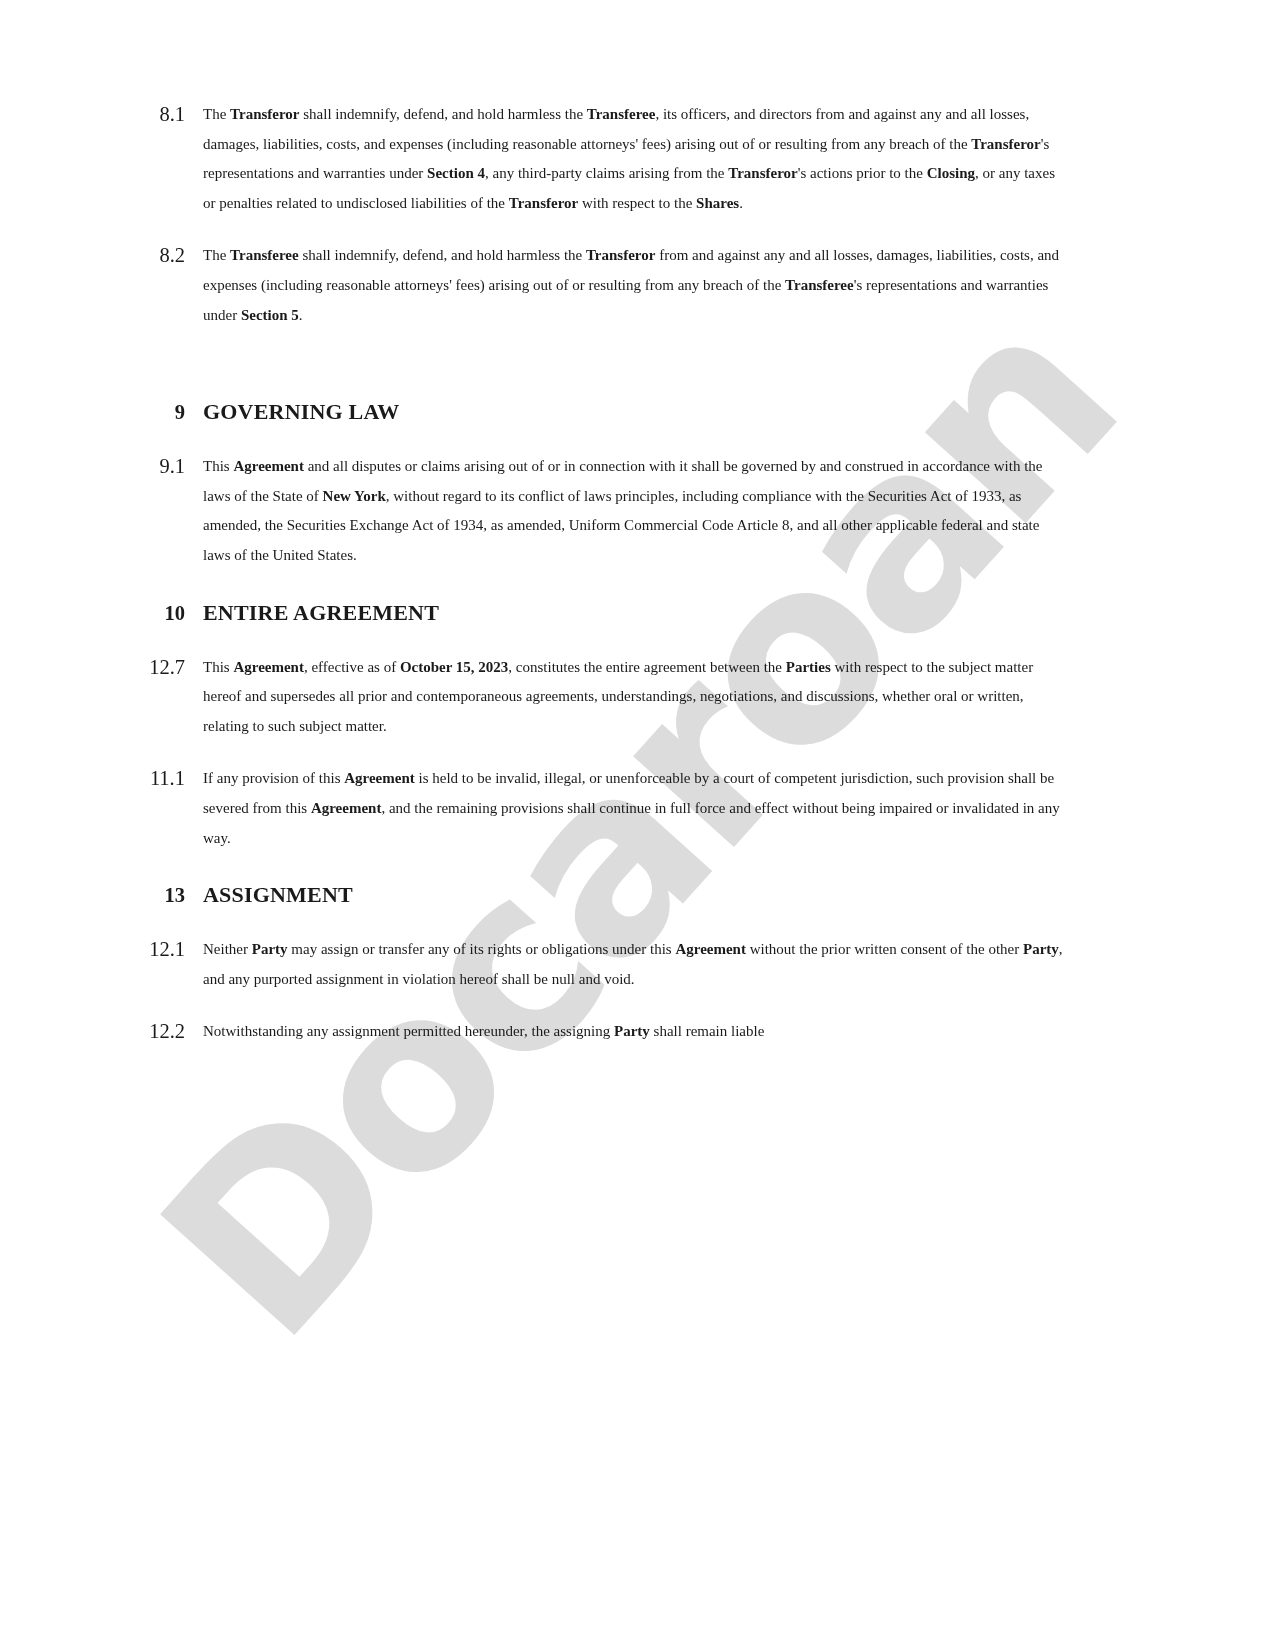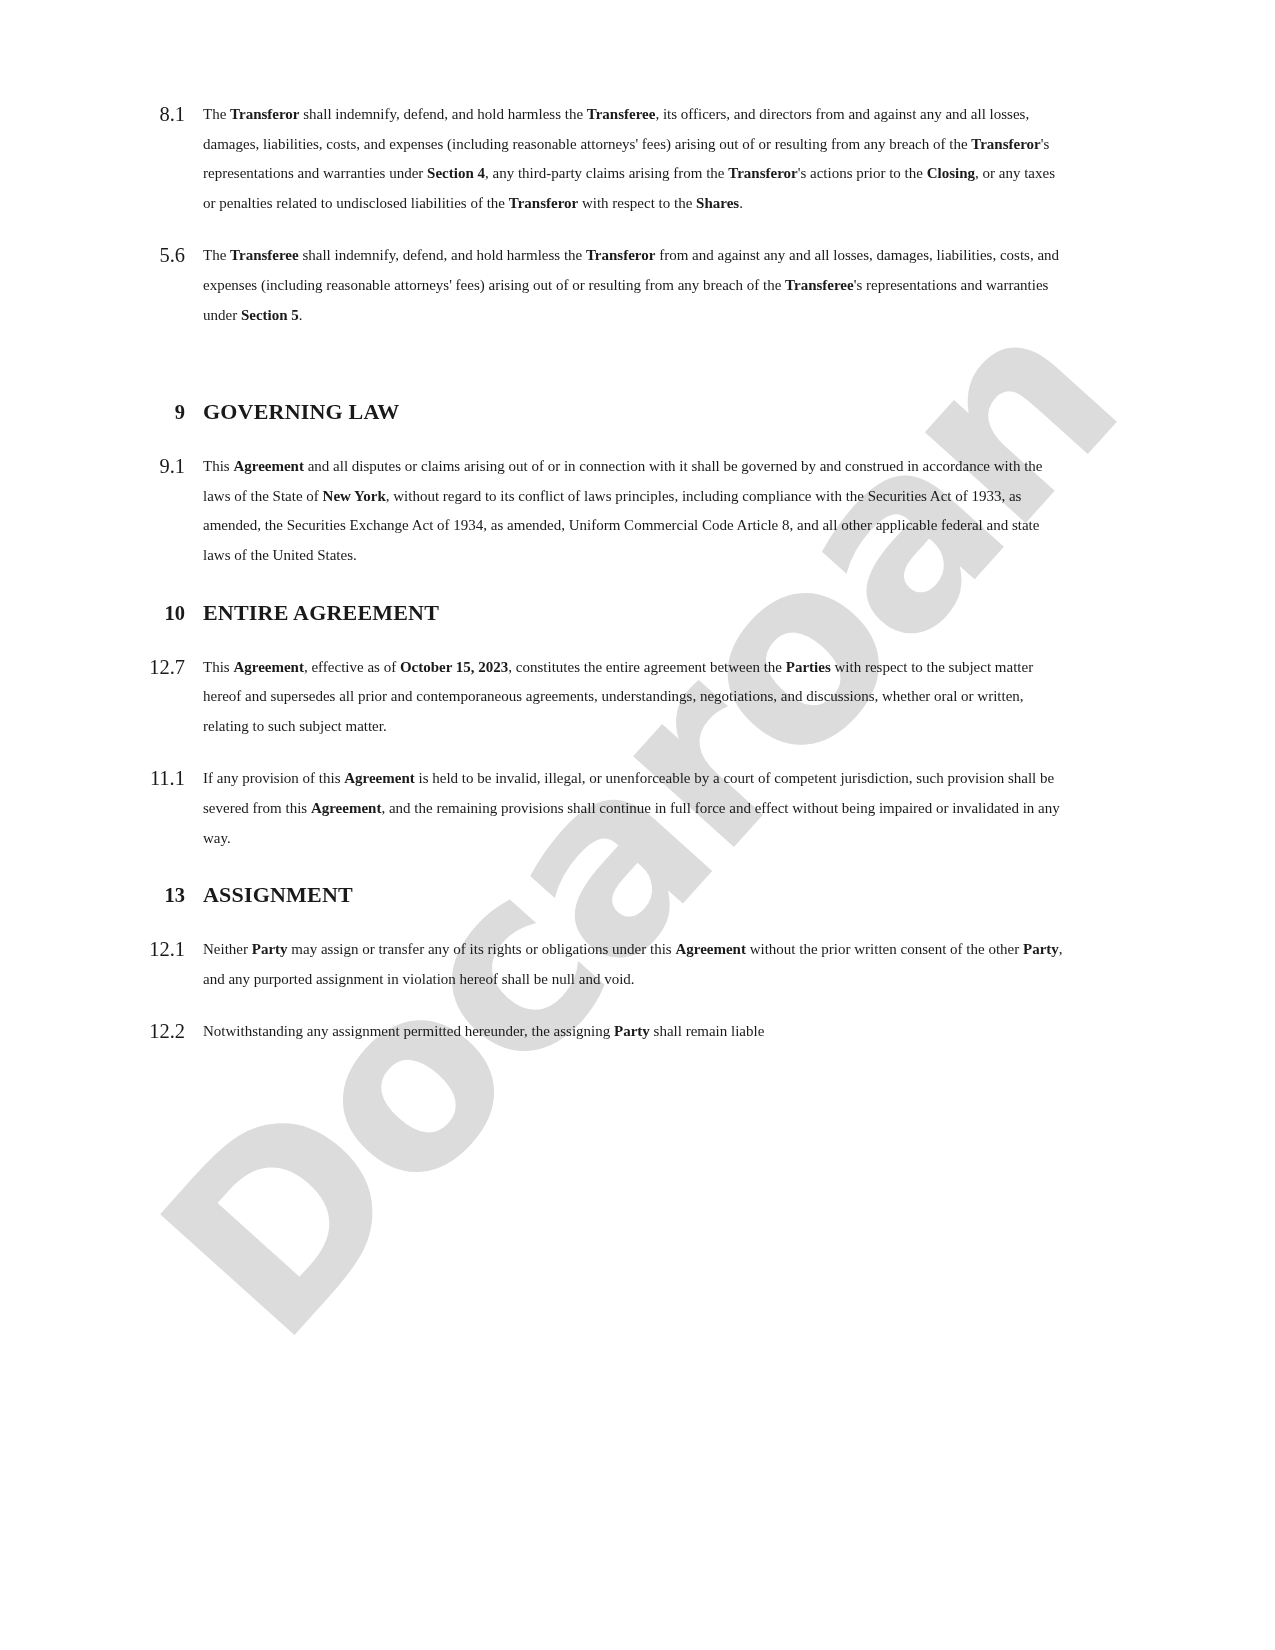--- a/index.html
+++ b/index.html
@@ -112,21 +112,21 @@
   <div class="watermark-layer">
     <div class="watermark-text">Docaroan</div>
   </div>
 
   <div class="content">
       <div class="block clause">
         <div class="num">8.1</div>
         <div class="body-text">The <b>Transferor</b> shall indemnify, defend, and hold harmless the <b>Transferee</b>, its officers, and directors from and against any and all losses, damages, liabilities, costs, and expenses (including reasonable attorneys' fees) arising out of or resulting from any breach of the <b>Transferor</b>'s representations and warranties under <b>Section 4</b>, any third-party claims arising from the <b>Transferor</b>'s actions prior to the <b>Closing</b>, or any taxes or penalties related to undisclosed liabilities of the <b>Transferor</b> with respect to the <b>Shares</b>.</div>
       </div>
       <div class="block clause">
-        <div class="num">5.6</div>
+        <div class="num">8.2</div>
         <div class="body-text">The <b>Transferee</b> shall indemnify, defend, and hold harmless the <b>Transferor</b> from and against any and all losses, damages, liabilities, costs, and expenses (including reasonable attorneys' fees) arising out of or resulting from any breach of the <b>Transferee</b>'s representations and warranties under <b>Section 5</b>.</div>
       </div>
       <div class="block heading heading-first">
         <div class="num">9</div>
         <div class="body-text">GOVERNING LAW</div>
       </div>
       <div class="block clause">
         <div class="num">9.1</div>
         <div class="body-text">This <b>Agreement</b> and all disputes or claims arising out of or in connection with it shall be governed by and construed in accordance with the laws of the State of <b>New York</b>, without regard to its conflict of laws principles, including compliance with the Securities Act of 1933, as amended, the Securities Exchange Act of 1934, as amended, Uniform Commercial Code Article 8, and all other applicable federal and state laws of the United States.</div>
       </div>

